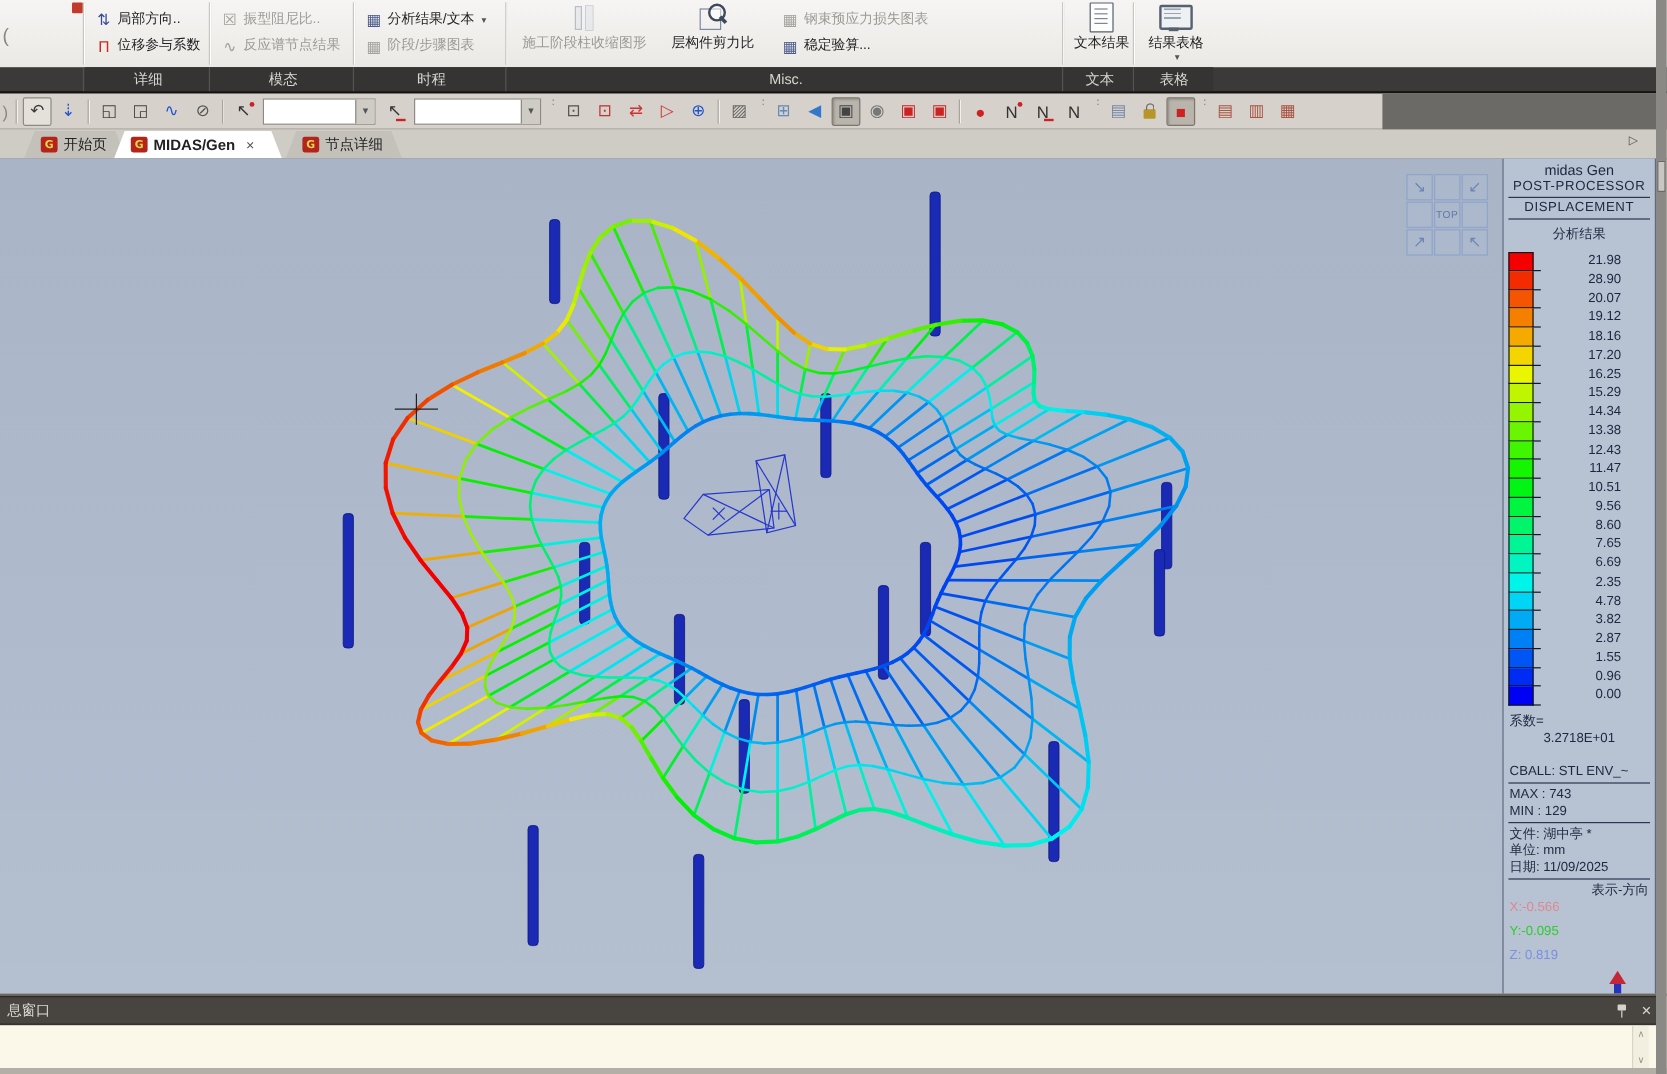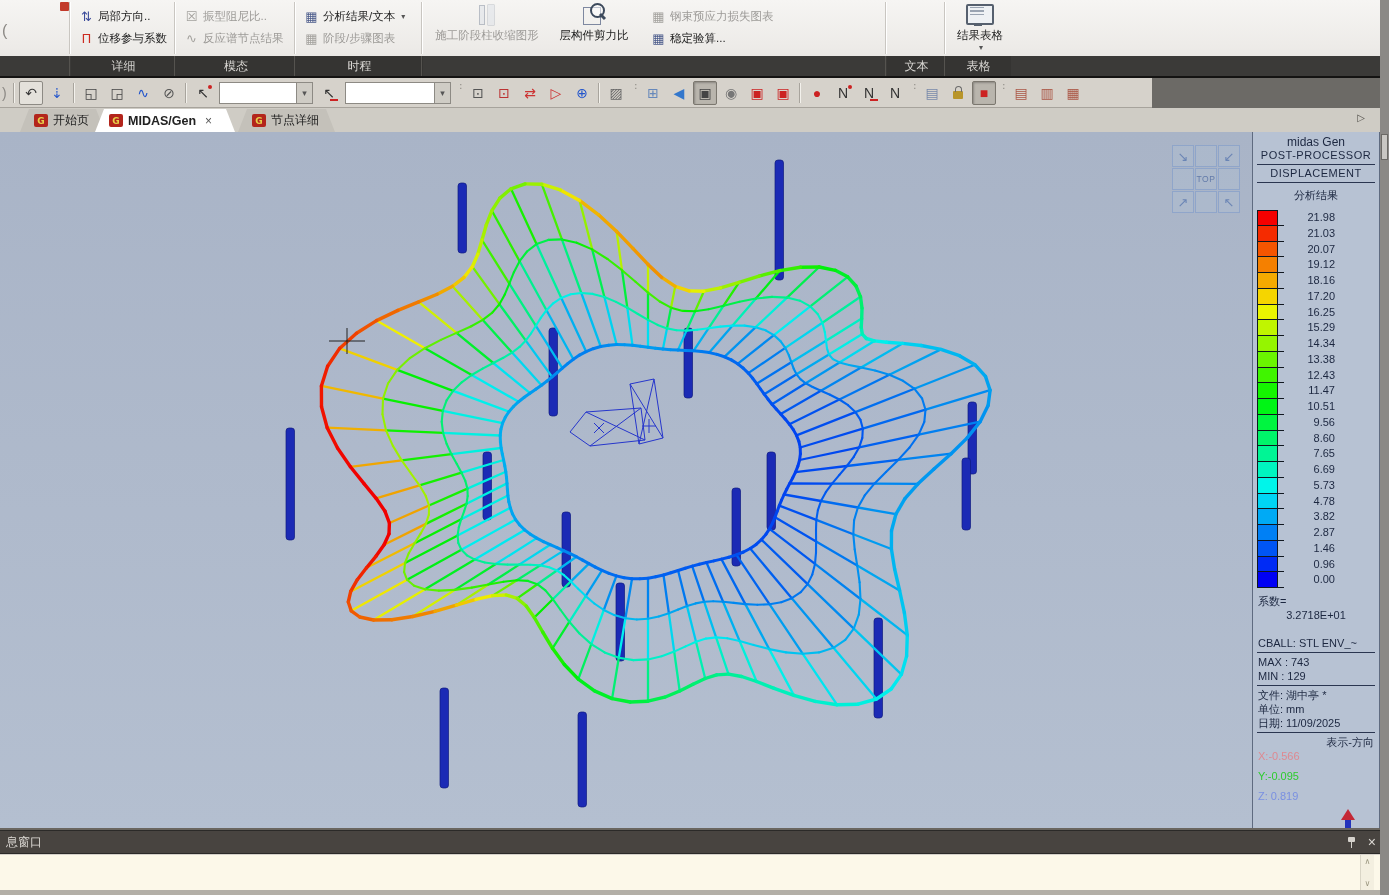--- a/index.html
+++ b/index.html
@@ -72,21 +72,21 @@
   .vc-cell.lbl{font-size:8.5px;letter-spacing:.5px;color:rgba(90,115,165,.9);}
   
   #legend{position:absolute;left:1252px;top:0;width:128px;height:742px;background:#b7c2d3;
      border:1px solid #5f6b80;border-top:none;box-sizing:border-box;color:#1c2740;font-size:11px;}
   #legend .hdr{text-align:center;line-height:13px;}
   #legend hr{border:none;border-top:1px solid #2a3550;margin:2px 4px;}
   .lgrow{position:relative;height:15.75px;}
   .lgcell{position:absolute;left:4px;top:0;width:21px;height:100%;border:1px solid #101820;border-top:none;box-sizing:border-box;}
   .lgrow:first-child .lgcell{border-top:1px solid #101820;}
   .lgcell:after{content:"";position:absolute;right:-7px;bottom:-1px;width:7px;height:1px;background:#101820;}
-  .lgval{position:absolute;right:44px;top:1px;font-size:11px;text-align:right;}
+  .lgval{position:absolute;right:28px;top:1px;font-size:11px;text-align:right;}
   .linfo{padding:0 5px;line-height:14px;white-space:nowrap;}
   .dirx{color:rgba(255,90,90,.55);} .diry{color:#2ecc2e;} .dirz{color:rgba(80,110,235,.6);}
   
   #msgtopline{left:0;top:828px;width:1389px;height:2px;background:#6a6660;}
   #msgbar{left:0;top:830px;width:1382px;height:24px;background:#484440;border-top:1px solid #2b2a28;
      border-bottom:1px solid #2b2a28;color:#dcd9d4;font-size:12px;display:flex;align-items:center;padding:0 6px;box-sizing:border-box;}
   #msgbody{left:0;top:855px;width:1382px;height:35px;background:#fcf8e9;}
   #msgscroll{position:absolute;right:8px;top:0;width:14px;height:35px;background:#f3efe0;border-left:1px solid #d9d5c6;
      display:flex;flex-direction:column;justify-content:space-between;align-items:center;color:#9a967f;font-size:8px;padding:2px 0;box-sizing:border-box;}
   #msgfooter{left:0;top:890px;width:1389px;height:5px;background:#b3afa7;}
@@ -153,36 +153,43 @@
       </div>
       <div class="ritem disabled" style="left: 648px; top: 7px;">
         <span class="ricon" style="color: rgb(163, 161, 157);">▦</span>
         <span>钢束预应力损失图表</span>
       </div>
       <div class="ritem" style="left: 648px; top: 29px;">
         <span class="ricon" style="color: rgb(74, 90, 138);">▦</span>
         <span>稳定验算...</span>
       </div>
       <div class="abs rgroup-sep" style="left: 885px;"></div>
+      <div class="rbig" style="left: 858px; width: 120px;">
+        <div class="bigicon">
+          <span class="doc-ic"></span>
+        </div>
+        <div>文本结果</div>
+      </div>
       <div class="abs rgroup-sep" style="left: 944px;"></div>
       <div class="rbig" style="left: 920px; width: 120px;">
         <div class="bigicon">
           <span class="mon-ic"></span>
         </div>
         <div>结果表格</div>
         <div class="caret">▾</div>
       </div>
     </div>
   <div id="group-bar" class="abs">
       <div class="gbar-label" style="left: 71px; width: 105px;">详细</div>
       <div class="gbar-vline" style="left: 69px;"></div>
       <div class="gbar-label" style="left: 176px; width: 120px;">模态</div>
       <div class="gbar-vline" style="left: 174px;"></div>
       <div class="gbar-label" style="left: 296px; width: 127px;">时程</div>
       <div class="gbar-vline" style="left: 294px;"></div>
+      <div class="gbar-label" style="left: 423px; width: 464px;">Misc.</div>
       <div class="gbar-vline" style="left: 421px;"></div>
       <div class="gbar-label" style="left: 887px; width: 59px;">文本</div>
       <div class="gbar-vline" style="left: 885px;"></div>
       <div class="gbar-label" style="left: 946px; width: 65px;">表格</div>
       <div class="gbar-vline" style="left: 944px;"></div>
     </div>
 </div>
 
 <div id="toolbar" class="abs">
     <div style="color: rgb(139, 136, 132); font-size: 14px; width: 8px; flex: 0 0 auto;">)</div>
@@ -964,21 +971,21 @@
     <div class="hdr" style="letter-spacing:.5px;">DISPLACEMENT</div>
     <hr>
     <div class="hdr" style="margin:6px 0 8px;">分析结果</div>
     <div id="legend-rows">
         <div class="lgrow">
           <div class="lgcell" style="background: rgb(245, 0, 0);"></div>
           <div class="lgval">21.98</div>
         </div>
         <div class="lgrow">
           <div class="lgcell" style="background: rgb(245, 43, 0);"></div>
-          <div class="lgval">21.03</div>
+          <div class="lgval">28.90</div>
         </div>
         <div class="lgrow">
           <div class="lgcell" style="background: rgb(245, 85, 0);"></div>
           <div class="lgval">20.07</div>
         </div>
         <div class="lgrow">
           <div class="lgcell" style="background: rgb(245, 128, 0);"></div>
           <div class="lgval">19.12</div>
         </div>
         <div class="lgrow">
@@ -1028,37 +1035,37 @@
         <div class="lgrow">
           <div class="lgcell" style="background: rgb(0, 245, 149);"></div>
           <div class="lgval">7.65</div>
         </div>
         <div class="lgrow">
           <div class="lgcell" style="background: rgb(0, 245, 192);"></div>
           <div class="lgval">6.69</div>
         </div>
         <div class="lgrow">
           <div class="lgcell" style="background: rgb(0, 245, 234);"></div>
-          <div class="lgval">5.73</div>
+          <div class="lgval">2.35</div>
         </div>
         <div class="lgrow">
           <div class="lgcell" style="background: rgb(0, 213, 245);"></div>
           <div class="lgval">4.78</div>
         </div>
         <div class="lgrow">
           <div class="lgcell" style="background: rgb(0, 170, 245);"></div>
           <div class="lgval">3.82</div>
         </div>
         <div class="lgrow">
           <div class="lgcell" style="background: rgb(0, 128, 245);"></div>
           <div class="lgval">2.87</div>
         </div>
         <div class="lgrow">
           <div class="lgcell" style="background: rgb(0, 85, 245);"></div>
-          <div class="lgval">1.46</div>
+          <div class="lgval">1.55</div>
         </div>
         <div class="lgrow">
           <div class="lgcell" style="background: rgb(0, 43, 245);"></div>
           <div class="lgval">0.96</div>
         </div>
         <div class="lgrow">
           <div class="lgcell" style="background: rgb(0, 0, 245);"></div>
           <div class="lgval">0.00</div>
         </div>
       </div>

